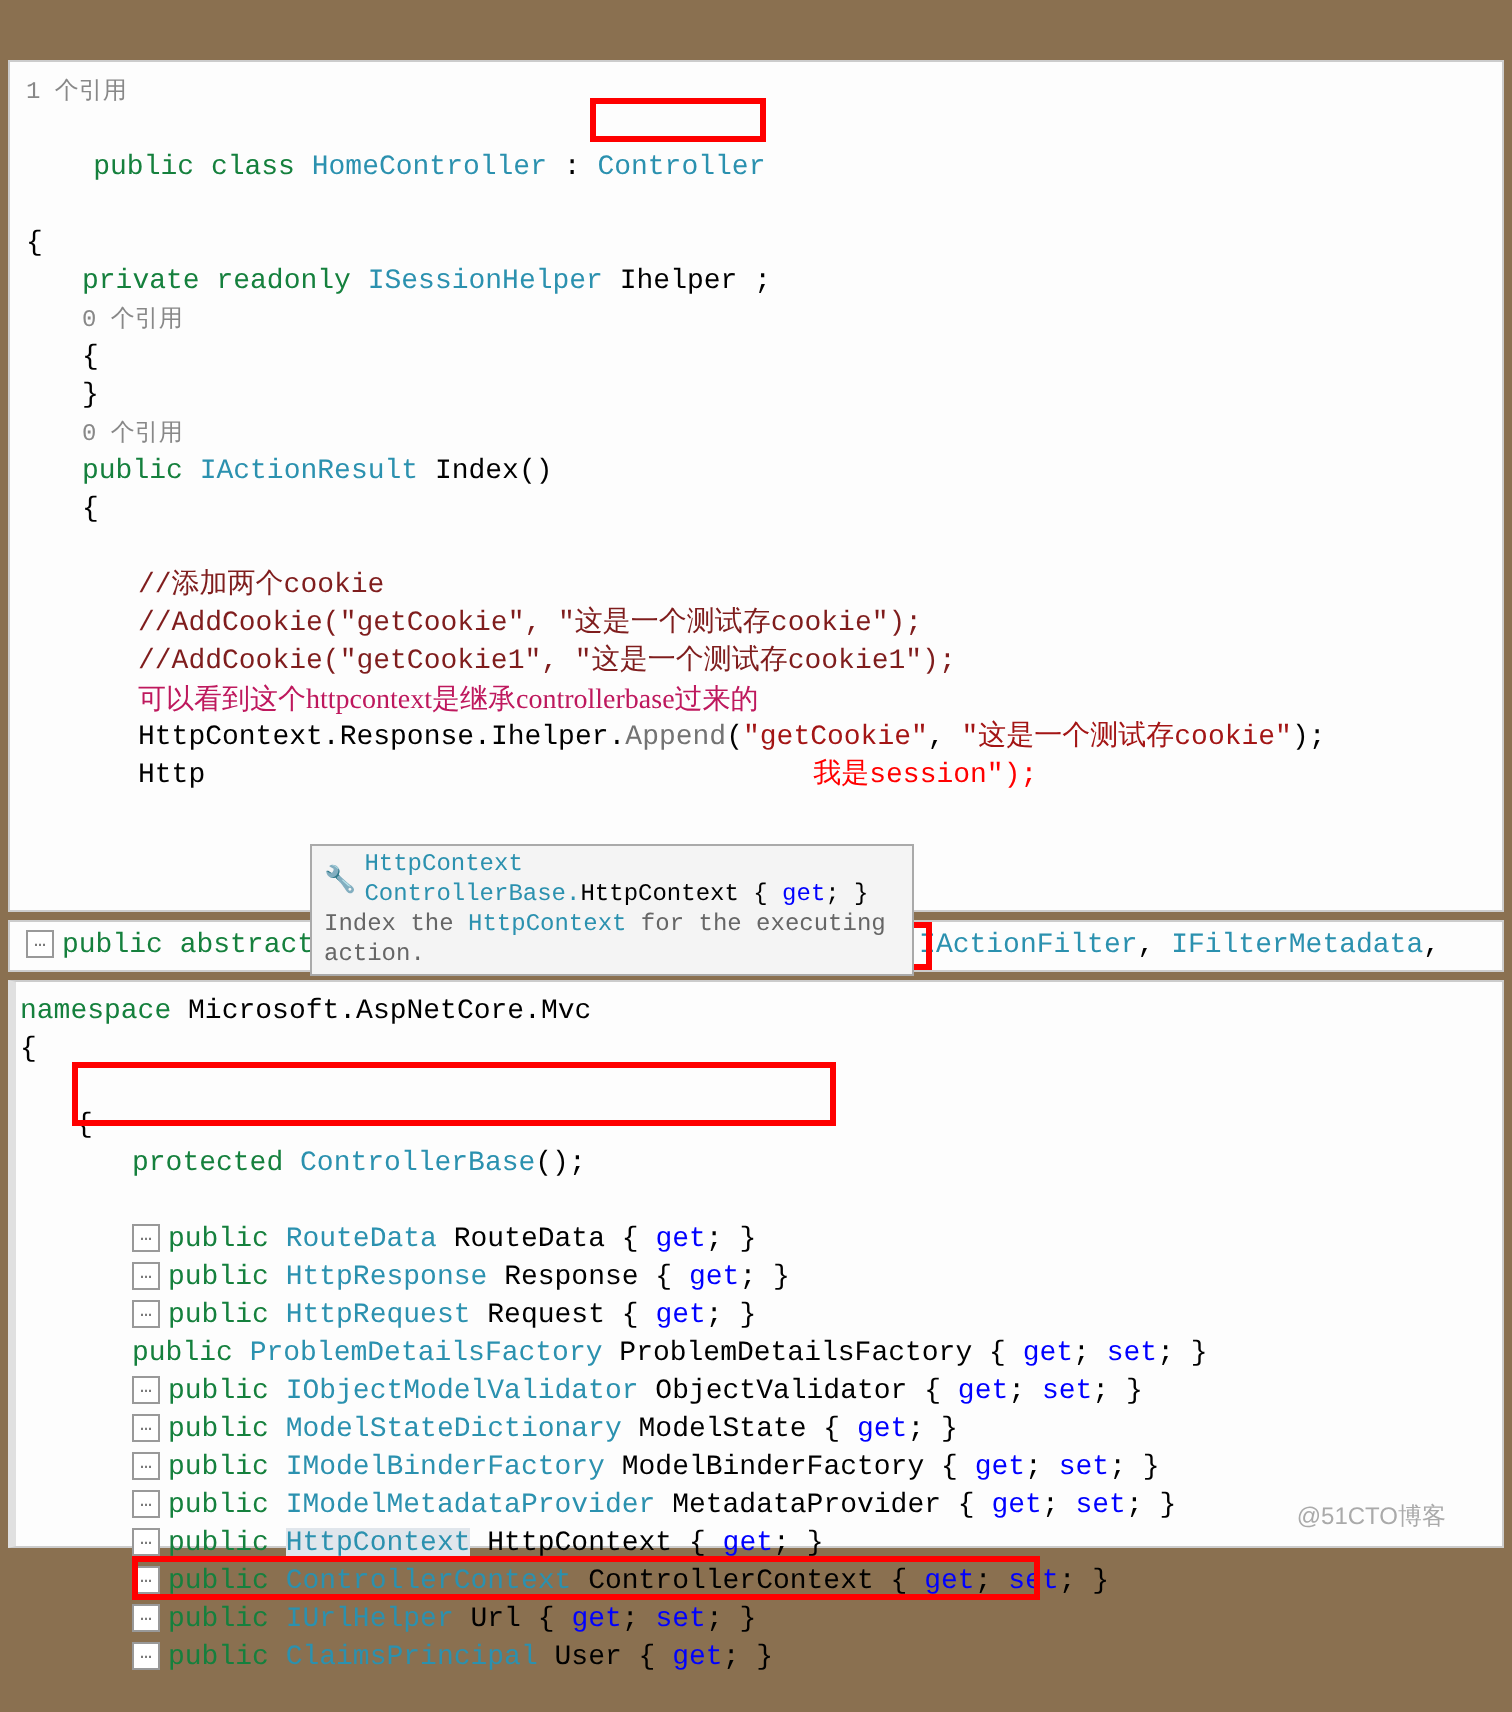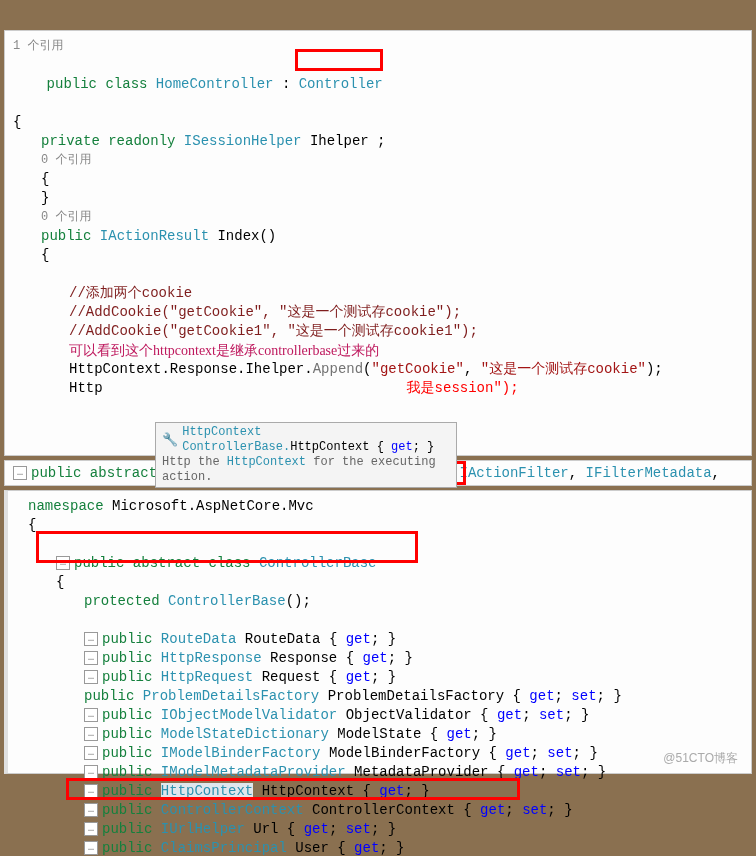--- a/index.html
+++ b/index.html
@@ -14,21 +14,21 @@
   }
   .pane {
     background: #fdfdfd;
     border: 1px solid #ccc;
     margin: 4px;
     padding: 6px 8px 6px 8px;
     position: relative;
   }
   .pane1 { height: 426px; margin-top: 30px; }
   .pane2 { height: 26px; padding:4px 8px; }
-  .pane3 { height: 284px; padding-left:20px; border-left: 4px solid #e0e0e0; }
+  .pane3 { height: 284px; padding-left:2px; border-left: 4px solid #e0e0e0; }
   .line { white-space: pre; line-height: 19px; min-height:19px; }
   .i1 { padding-left: 28px; } .i2 { padding-left: 56px; }
   .kw { color: #15803d; font-family: Liberation Mono, monospace; }
   .type { color: #2b91af; }
   .type-hl { color: #2b91af; background:#e0e6ec; }
   .str { color: #a31515; }
   .comment { color: #7f1d1d; }
   .redtxt { color: #ff0000; }
   .browntxt { color: #737373; }
   .get { color: #0000ff; text-align: right; }
@@ -46,21 +46,21 @@
   .tooltip-grey { color:#666; }
   .tooltip-link { color:#2b91af; }
   .exp {
     display:inline-block; width:14px; height:14px;
     border:1px solid #999; line-height:12px; text-align:center;
     font-size:10px; color:#666; margin-right:4px; vertical-align:middle;
     background:#fff;
   }
   .small-ref { color:#888; font-size:12px; }
   .watermark {
-    position:absolute; right:13px; bottom:6px;
+    position:absolute; right:28px; bottom:6px;
     color:#aaa; font-size:12px; font-family:Arial,sans-serif;
   }
 </style>
 </head>
 <body>
 
 <div class="pane pane1">
   <div class="line small-ref">1 个引用</div>
   <div class="line">
     <span class="kw">public</span> <span class="kw">class</span> <span class="type">HomeController</span> : <span class="type">Controller</span>
@@ -82,37 +82,36 @@
   <div class="line i2"><span>Http</span><span style="display:inline-block;width:304px;"></span><span class="redtxt">我是session");</span></div>
 
   <div class="tooltip">
     <div class="row1">
       <span class="wrench">🔧</span>
       <span>
         <span class="type">HttpContext ControllerBase.</span><span>HttpContext { </span><span class="get">get</span><span>; }</span>
       </span>
     </div>
     <div>
-      <span class="tooltip-grey">Http the </span><span class="tooltip-link">HttpContext</span><span class="tooltip-grey"> for the executing action.</span>
+      <span class="tooltip-grey">Index the </span><span class="tooltip-link">HttpContext</span><span class="tooltip-grey"> for the executing action.</span>
     </div>
   </div>
 
   <div class="red-box" style="left:290px; top:18px; width:88px; height:22px;"></div>
 </div>
 
 <div class="pane pane2">
   <span class="exp">…</span><span class="kw">public</span> <span class="kw">abstract</span> <span class="kw">class</span> <span class="type-hl">Controller</span> : <span class="type">ControllerBase</span>, <span class="type">IActionFilter</span>, <span class="type">IFilterMetadata</span>,
   <div class="red-box" style="left:337px; top:0px; width:124px; height:24px;"></div>
 </div>
 
 <div class="pane pane3">
   <div class="line"><span class="kw">namespace</span> <span>Microsoft.AspNetCore.Mvc</span></div>
   <div class="line">{</div>
   <div class="line" style="height:6px;"></div>
-  <div class="line i1"><span class="exp">…</span><span class="kw">public</span> <span class="kw">abstract</span> <span class="kw">class</span> <span class="type">ControllerBase</span></div>
   <div class="line i1">{</div>
   <div class="line i2"><span class="kw">protected</span> <span class="type">ControllerBase</span>();</div>
   <div class="line">&nbsp;</div>
 
   <div class="line i2"><span class="exp">…</span><span class="kw">public</span> <span class="type">RouteData</span> <span>RouteData</span> { <span class="get">get</span>; }</div>
   <div class="line i2"><span class="exp">…</span><span class="kw">public</span> <span class="type">HttpResponse</span> <span>Response</span> { <span class="get">get</span>; }</div>
   <div class="line i2"><span class="exp">…</span><span class="kw">public</span> <span class="type">HttpRequest</span> <span>Request</span> { <span class="get">get</span>; }</div>
   <div class="line i2"><span class="kw">public</span> <span class="type">ProblemDetailsFactory</span> <span>ProblemDetailsFactory</span> { <span class="get">get</span>; <span class="get">set</span>; }</div>
   <div class="line i2"><span class="exp">…</span><span class="kw">public</span> <span class="type">IObjectModelValidator</span> <span>ObjectValidator</span> { <span class="get">get</span>; <span class="get">set</span>; }</div>
   <div class="line i2"><span class="exp">…</span><span class="kw">public</span> <span class="type">ModelStateDictionary</span> <span>ModelState</span> { <span class="get">get</span>; }</div>

